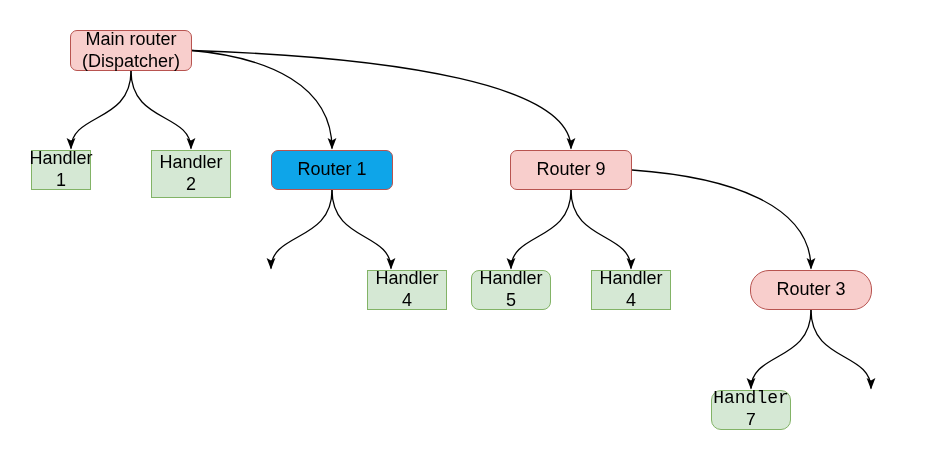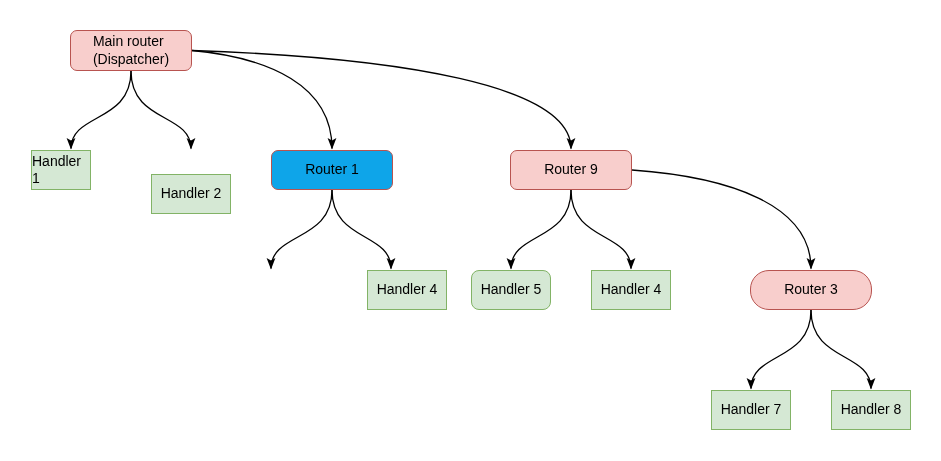--- a/index.html
+++ b/index.html
@@ -26,22 +26,22 @@
     width: 100%;
     height: 100%;
   }
   .node {
     position: absolute;
     box-sizing: border-box;
     border: 1.3px solid #000;
     display: flex;
     align-items: center;
     justify-content: center;
-    text-align: left;
-    font-size: 14px;
+    text-align: center;
+    font-size: 18px;
     line-height: 1.22;
     color: #000000;
     white-space: pre-line;
   }
 </style>
 </head>
 <body>
 
 <div class="canvas" id="canvas" style="width: 941px; height: 461px; background: rgb(255, 255, 255);">
   <svg class="edge-layer" id="edge-layer" xmlns="http://www.w3.org/2000/svg" width="941" height="461" viewBox="0 0 941 461">
@@ -61,23 +61,22 @@
         <path d="M 571 190 C 571 242, 631 232, 631 268.5" fill="none" stroke="#000000" stroke-width="1.3" marker-end="url(#arrowhead)"></path>
         <path d="M 632 170 C 730.45 177, 811 205, 811 268.5" fill="none" stroke="#000000" stroke-width="1.3" marker-end="url(#arrowhead)"></path>
         <path d="M 811 310 C 811 362, 751 352, 751 388.5" fill="none" stroke="#000000" stroke-width="1.3" marker-end="url(#arrowhead)"></path>
         <path d="M 811 310 C 811 362, 871 352, 871 388.5" fill="none" stroke="#000000" stroke-width="1.3" marker-end="url(#arrowhead)"></path>
       </g>
   </svg>
   <div class="node-layer" id="node-layer">
       <div class="node" style="left: 70px; top: 30px; width: 122px; height: 41px; background: rgb(248, 206, 204); border-color: rgb(184, 84, 80); border-radius: 7px;"><span>Main router
 (Dispatcher)</span></div>
       <div class="node" style="left: 31px; top: 150px; width: 60px; height: 40px; background: rgb(213, 232, 212); border-color: rgb(130, 179, 102); border-radius: 0px;"><span>Handler 1</span></div>
-      <div class="node" style="left: 151px; top: 150px; width: 80px; height: 40px; background: rgb(213, 232, 212); border-color: rgb(130, 179, 102); border-radius: 0px; margin-top: 24px;"><span>Handler 2</span></div>
+      <div class="node" style="left: 151px; top: 150px; width: 80px; height: 48px; background: rgb(213, 232, 212); border-color: rgb(130, 179, 102); border-radius: 0px;"><span>Handler 2</span></div>
       <div class="node" style="left: 271px; top: 150px; width: 122px; height: 40px; background: #0ea5e9; border-color: rgb(184, 84, 80); border-radius: 7px;"><span>Router 1</span></div>
       <div class="node" style="left: 510px; top: 150px; width: 122px; height: 40px; background: rgb(248, 206, 204); border-color: rgb(184, 84, 80); border-radius: 7px;"><span>Router 9</span></div>
       <div class="node" style="left: 351px; top: 270px; width: 80px; height: 40px; background: rgb(213, 232, 212); border-color: rgb(130, 179, 102); border-radius: 0px; margin-left: 16px;"><span>Handler 4</span></div>
       <div class="node" style="left: 471px; top: 270px; width: 80px; height: 40px; background: rgb(213, 232, 212); border-color: rgb(130, 179, 102); border-radius: 8px;"><span>Handler 5</span></div>
       <div class="node" style="left: 591px; top: 270px; width: 80px; height: 40px; background: rgb(213, 232, 212); border-color: rgb(130, 179, 102); border-radius: 0px;"><span>Handler 4</span></div>
       <div class="node" style="left: 750px; top: 270px; width: 122px; height: 40px; background: rgb(248, 206, 204); border-color: rgb(184, 84, 80); border-radius: 19px;"><span>Router 3</span></div>
-      <div class="node" style="left: 711px; top: 390px; width: 80px; height: 40px; background: rgb(213, 232, 212); border-color: rgb(130, 179, 102); border-radius: 0px;"><span>Handler 7</span></div>
-      <div class="node" style="left: 831px; top: 390px; width: 80px; height: 40px; background: rgb(213, 232, 212); border-color: rgb(130, 179, 102); border-radius: 0px;"><span>Handler 8</span></div>
+      <div class="node" style="left: 711px; top: 390px; width: 80px; height: 40px; background: rgb(213, 232, 212); border-color: rgb(130, 179, 102); border-radius: 10px; font-family: Liberation Mono, monospace;"><span>Handler 7</span></div>
     </div>
 </div>
 
 </body></html>

